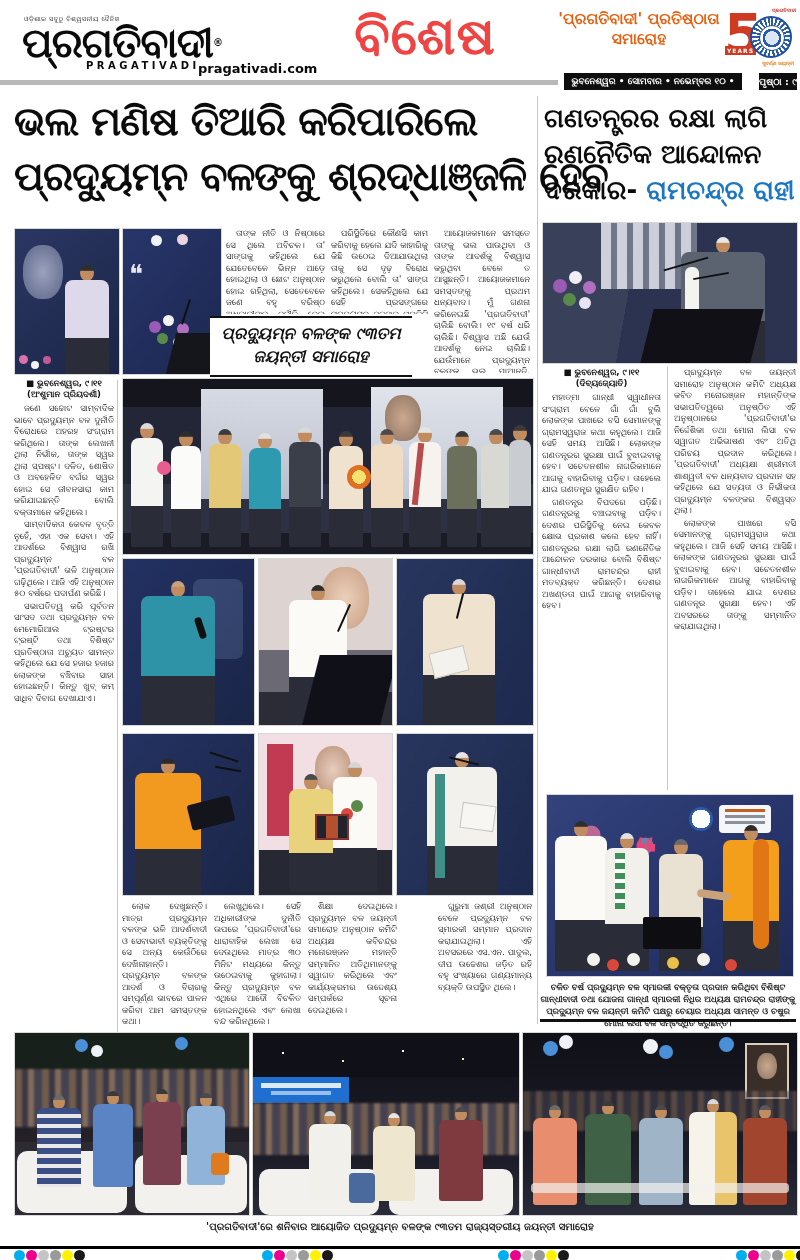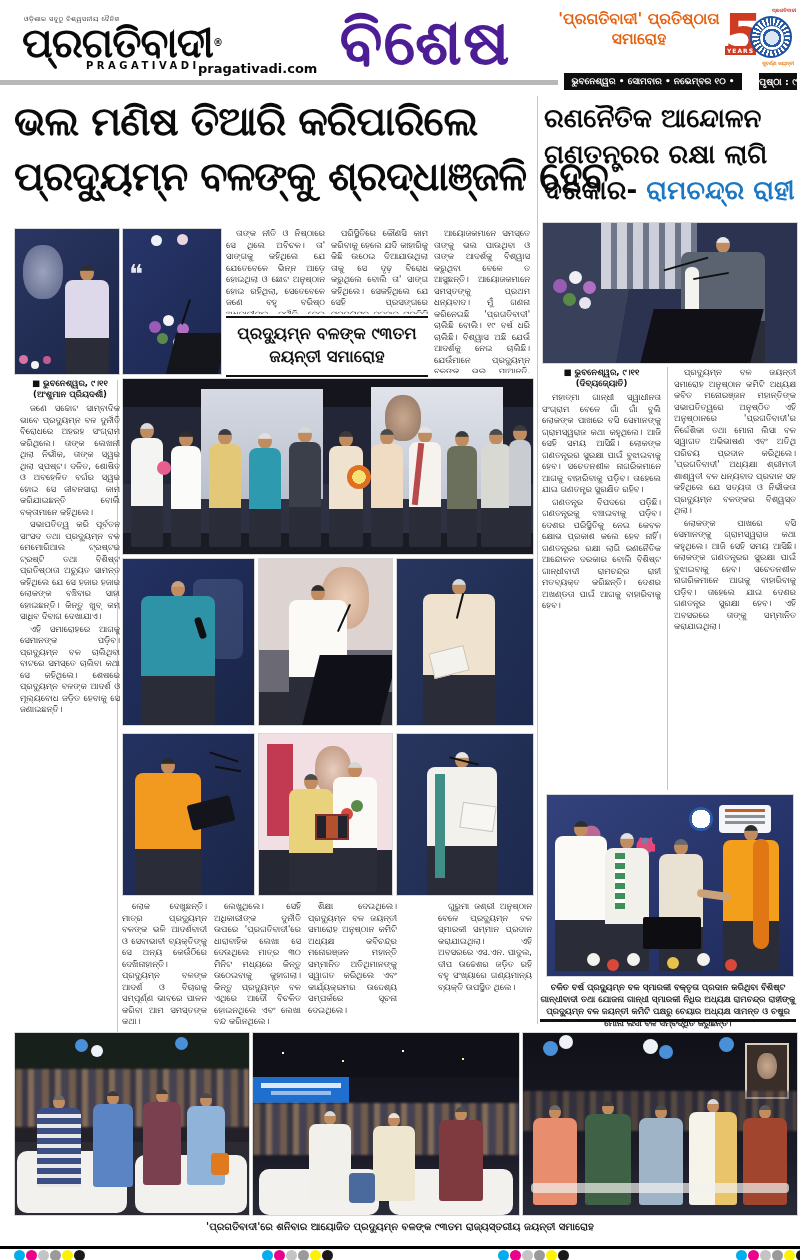--- a/index.html
+++ b/index.html
@@ -5,21 +5,21 @@
   html,body{margin:0;padding:0;background:#e8e8e8;}
   .page{position:relative;width:800px;height:1260px;background:#ffffff;margin:0 auto;
         font-family:"DejaVu Sans","Liberation Sans",sans-serif;color:#111;overflow:hidden;}
   .abs{position:absolute;}
   
   .tagline{font-size:6.5px;color:#222;letter-spacing:.5px;}
   .logo-odia{font-size:41px;line-height:46px;font-weight:900;color:#0a0a0a;letter-spacing:-1px;white-space:nowrap;margin-top:8px;}
   .logo-reg{font-size:10px;vertical-align:top;}
   .logo-latin{font-size:10px;font-weight:800;letter-spacing:3.5px;color:#0a0a0a;}
   .website{font-size:13px;font-weight:800;color:#0a0a0a;}
-  .section-title{font-size:63px;font-weight:900;color:#4c1d95;text-align:center;letter-spacing:1px;}
+  .section-title{font-size:52px;font-weight:900;color:#ef4444;text-align:center;letter-spacing:1px;}
   .event-note{font-size:15.5px;line-height:19.5px;font-weight:800;color:#e46110;text-align:center;}
   .fifty{width:72px;height:60px;}
   .fifty .digit5{position:absolute;left:0;top:-4px;font-size:56px;font-weight:900;color:#cf3a23;line-height:60px;}
   .fifty .yrs{position:absolute;left:1px;top:38px;font-size:6px;font-weight:800;color:#fff;background:#cf3a23;padding:1px 2px;letter-spacing:1px;}
   .fifty .seal{position:absolute;left:26px;top:8px;width:38px;height:38px;border-radius:50%;
     background:repeating-conic-gradient(#2a5caa 0 7deg,#ffffff 7deg 14deg);border:2px solid #1d4f9e;}
   .fifty .seal::after{content:'';position:absolute;left:7px;top:7px;width:24px;height:24px;border-radius:50%;
     background:radial-gradient(#dce7f5 0 40%,#2a5caa 41% 55%,#ffffff 56%);border:1px solid #1d4f9e;}
   .fifty .top-label{position:absolute;right:0;top:-1px;font-size:5px;font-weight:800;color:#c2271d;}
   .fifty .bottom-label{position:absolute;right:2px;top:52px;font-size:5px;font-weight:800;color:#e07714;}
@@ -111,22 +111,22 @@
   <div class="abs page-box" style="left:759px;top:73px;width:38px;height:17px;">ପୃଷ୍ଠା : ୯</div>
 
   <div class="abs main-headline" style="left:14px;top:94px;width:522px;">
     <div>ଭଲ ମଣିଷ ତିଆରି କରିପାରିଲେ</div>
     <div>ପ୍ରଦ୍ୟୁମ୍ନ ବଳଙ୍କୁ ଶ୍ରଦ୍ଧାଞ୍ଜଳି ହେବ</div>
   </div>
 
   <div class="vsep" style="left:537px;top:96px;height:928px;"></div>
 
   <div class="abs right-headline" style="left:544px;top:100px;width:252px;">
+    <div>ଗଣତନ୍ତ୍ରର ରକ୍ଷା ଲାଗି</div>
     <div>ରଣନୈତିକ ଆନ୍ଦୋଳନ</div>
-    <div>ଗଣତନ୍ତ୍ରର ରକ୍ଷା ଲାଗି</div>
     <div><span>ଦରକାର- </span><span class="blue-name">ରାମଚନ୍ଦ୍ର ରାହୀ</span></div>
   </div>
 
   <div class="photo" style="left:14px;top:228px;width:104px;height:145px;background:linear-gradient(135deg,#2b3763,#1b2547);">
     <div class="abs" style="left:8px;top:16px;width:40px;height:54px;border-radius:45%;background:radial-gradient(#9aa2bd,#5c6488);"></div>
     <i class="pr" style="left:50px;top:36px;width:44px;height:109px;--c:#ded9ea;--h:#2e2e2e;"></i>
     <div class="dt" style="left:4px;top:126px;width:9px;height:9px;background:#d972a8;"></div>
     <div class="dt" style="left:16px;top:132px;width:8px;height:8px;background:#f3f3f3;"></div>
     <div class="dt" style="left:28px;top:127px;width:8px;height:8px;background:#c05a92;"></div>
   </div>
@@ -147,31 +147,31 @@
   <div class="col" style="left:226px;top:228px;width:99px;height:86px;">
     <p class="bt">ତାଙ୍କ ନୀତି ଓ ନିଷ୍ଠାରେ ସେ ଥିଲେ ଅବିଚଳ। ତା' ସାଙ୍ଗକୁ କହିଥିଲେ ଯେ ଯେତେବେଳେ ଭିନ୍ନ ଆଡ଼େ ହୋଇଥିଲା ଓ ଛୋଟ ଅନୁଷ୍ଠାନ ହୋଇ ରହିଥିଲା, ସେତେବେଳେ ଜଣେ ବହୁ ବରିଷ୍ଠ ଅଧିକାରୀଙ୍କ ଦୁର୍ନୀତି ନେଇ ପ୍ରଦ୍ୟୁମ୍ନ ବଳ 'ପ୍ରଗତିବାଦୀ'ରେ</p>
   </div>
   <div class="col" style="left:331px;top:228px;width:97px;height:86px;">
     <p class="bt">ପରିସ୍ଥିତିରେ କୌଣସି କାମ କରିବାକୁ ହେଲେ ଯଦି କାହାରିକୁ କିଛି ଉଠେଇ ଦିଆଯାଉଥିଲା ତାକୁ ସେ ଦୃଢ଼ ବିରୋଧ କରୁଥିଲେ ବୋଲି ତା' ସାଙ୍ଗ କହିଥିଲେ। ସେକହିଥିଲେ ଯେ ସେହି ପ୍ରସଙ୍ଗରେ ପ୍ରଦ୍ୟୁମ୍ନ ବଳଙ୍କ ପ୍ରତିଟି ନୀତି-ଆଦର୍ଶ ଓ ବିଚାରକୁ ମାନି ସେ ଆଗକୁ ଚାଲୁଛନ୍ତି। ସେ କେବେ ତାଙ୍କ ଆଦର୍ଶରୁ ବିଚ୍ୟୁତ ହୋଇନାହାନ୍ତି</p>
   </div>
   <div class="col" style="left:434px;top:228px;width:96px;height:145px;">
     <p class="bt">ଆୟୋଜକମାନେ ସମସ୍ତେ ତାଙ୍କୁ ଭଲ ପାଉଥିବା ଓ ତାଙ୍କ ଆଦର୍ଶକୁ ବିଶ୍ୱାସ କରୁଥିବା ବେଳେ ତ ଆସୁଛନ୍ତି। ଆୟୋଜକମାନେ ସମସ୍ତଙ୍କୁ ପ୍ରଥମ ଧନ୍ୟବାଦ। ମୁଁ ଗଣନା କରିନେଇଛି 'ପ୍ରଗତିବାଦୀ' ଚାଲିଛି ବୋଲି। ୧୯ ବର୍ଷ ଧରି ଚାଲିଛି। ବିଶ୍ୱାସ ଅଛି ଯେଉଁ ଆଦର୍ଶକୁ ନେଇ ଚାଲିଛି। ଯେଉଁମାନେ ପ୍ରଦ୍ୟୁମ୍ନ ବଳଙ୍କୁ ଭଲ ପାଆନ୍ତି, ସେମାନେ ତାଙ୍କ ଆଦର୍ଶକୁ ଆଗରେ ନେବା ପାଇଁ ଆଗେଇ ଆସିବା ଉଚିତ ବୋଲି ସେ କହିଥିଲେ।</p>
   </div>
 
-  <div class="abs event-box" style="left:226px;top:316px;width:202px;height:53px;">
+  <div class="abs event-box" style="left:210px;top:316px;width:202px;height:53px;font-style:italic;">
     <div>ପ୍ରଦ୍ୟୁମ୍ନ ବଳଙ୍କ ୯୩ତମ</div>
     <div>ଜୟନ୍ତୀ ସମାରୋହ</div>
   </div>
 
   <div class="vsep" style="left:117px;top:380px;height:652px;"></div>
-  <div class="col" style="left:20px;top:378px;width:100px;height:652px;">
+  <div class="col" style="left:14px;top:378px;width:100px;height:652px;">
     <p class="byline">■ ଭୁବନେଶ୍ୱର, ୯।୧୧ (ଅଂଶୁମାନ ପ୍ରିୟଦର୍ଶୀ)</p>
     <p class="bt">ଜଣେ ସଚ୍ଚୋଟ ସାମ୍ବାଦିକ ଭାବେ ପ୍ରଦ୍ୟୁମ୍ନ ବଳ ଦୁର୍ନୀତି ବିରୋଧରେ ଅହରହ ସଂଗ୍ରାମ କରିଥିଲେ। ତାଙ୍କ ଲେଖନୀ ଥିଲା ନିର୍ଭୀକ, ତାଙ୍କ ସ୍ୱର ଥିଲା ସ୍ପଷ୍ଟ। ଦଳିତ, ଶୋଷିତ ଓ ଅବହେଳିତ ବର୍ଗର ସ୍ୱର ହୋଇ ସେ ଜୀବନସାରା କାମ କରିଯାଇଛନ୍ତି ବୋଲି ବକ୍ତାମାନେ କହିଥିଲେ।</p>
+    <p class="bt">ସାମ୍ବାଦିକତା କେବଳ ବୃତ୍ତି ନୁହେଁ, ଏହା ଏକ ସେବା। ଏହି ଆଦର୍ଶରେ ବିଶ୍ୱାସ ରଖି ପ୍ରଦ୍ୟୁମ୍ନ ବଳ 'ପ୍ରଗତିବାଦୀ' ଭଳି ଅନୁଷ୍ଠାନ ଗଢ଼ିଥିଲେ। ଆଜି ଏହି ଅନୁଷ୍ଠାନ ୫୦ ବର୍ଷରେ ପଦାର୍ପଣ କରିଛି।</p>
     <p class="bt">ସଭାପତିତ୍ୱ କରି ପୂର୍ବତନ ସାଂସଦ ତଥା ପ୍ରଦ୍ୟୁମ୍ନ ବଳ ମେମୋରିଆଲ ଟ୍ରଷ୍ଟର ଟ୍ରଷ୍ଟି ତଥା ବିଶିଷ୍ଟ ପ୍ରତିଷ୍ଠାତା ଅଚ୍ୟୁତ ସାମନ୍ତ କହିଥିଲେ ଯେ ସେ ହଜାର ହଜାର ଲୋକଙ୍କ ବଞ୍ଚିବାର ସାହା ହୋଇଛନ୍ତି। କିନ୍ତୁ ଖୁବ୍ କମ୍ ସାଧିବ ଦିବାଗ ଦେଖାଯାଏ।</p>
-    <p class="bt">ଏହି ସମାରୋହରେ ଆଗକୁ ସେମାନଙ୍କ ପଡ଼ିବ। ପ୍ରଦ୍ୟୁମ୍ନ ବଳ ଚାଲିଥିବା ବାଟରେ ସମସ୍ତେ ଚାଲିବା କଥା ସେ କହିଥିଲେ। ଶେଷରେ ପ୍ରଦ୍ୟୁମ୍ନ ବଳଙ୍କ ଆଦର୍ଶ ଓ ମୂଲ୍ୟବୋଧ ଜଡ଼ିତ ହେବାକୁ ସେ ଜଣାଇଛନ୍ତି।</p>
   </div>
 
   <div class="photo" style="left:122px;top:378px;width:410px;height:175px;background:linear-gradient(#15161d 0 16%,#232637 16% 60%,#2e3142 60% 88%,#1a1b24 88%);">
     <div class="panel" style="left:78px;top:10px;width:122px;height:110px;"></div>
     <div class="panel" style="left:248px;top:8px;width:132px;height:112px;background:linear-gradient(#e0e3ea,#c2c8d5);"></div>
     <div class="abs" style="left:262px;top:16px;width:36px;height:46px;border-radius:45%;background:radial-gradient(#caa88f,#8d7360);"></div>
     <i class="pr" style="left:8px;top:44px;width:32px;height:124px;--c:#f4f4f2;--h:#dcdcdc;"></i>
     <div class="dt" style="left:34px;top:82px;width:14px;height:14px;background:#e75d8e;"></div>
     <i class="pr" style="left:48px;top:52px;width:30px;height:116px;--c:#fbfbf9;--h:#2d2d2d;"></i>
     <i class="pr" style="left:86px;top:50px;width:32px;height:118px;--c:#e3c877;--h:#3a3a3a;"></i>

